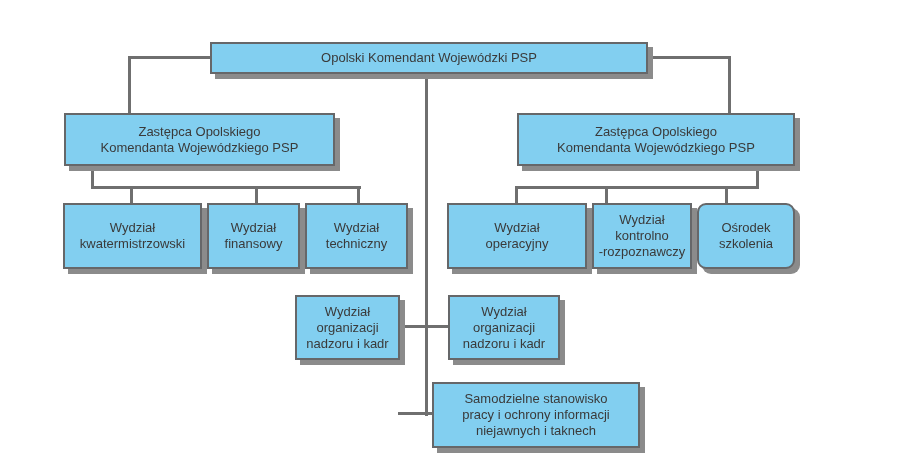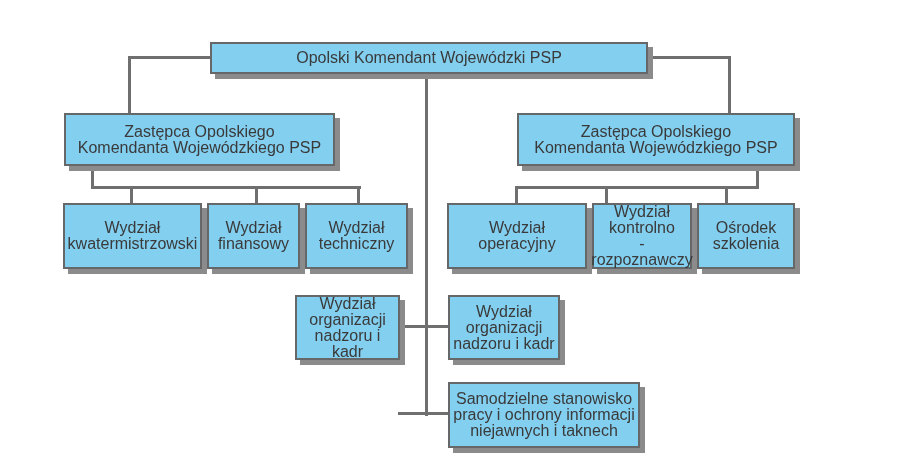--- a/index.html
+++ b/index.html
@@ -19,21 +19,21 @@
     position: absolute;
     box-sizing: border-box;
     background: #82CFF0;
     border: 2px solid #666769;
     box-shadow: 5px 5px 0 #8B8B8B;
     display: flex;
     align-items: center;
     justify-content: center;
     text-align: center;
     white-space: pre-line;
-    font-size: 16px;
+    font-size: 13px;
     line-height: 16px;
     color: #3A3A3A;
     padding: 14px 2px;
   }
   .line {
     position: absolute;
     background: #6F6F6F;
   }
 </style>
 </head>
@@ -79,29 +79,29 @@
   <div class="node" style="left:305px; top:203px; width:103px; height:66px;">Wydział
 techniczny</div>
 
   <div class="node" style="left:447px; top:203px; width:140px; height:66px;">Wydział
 operacyjny</div>
 
   <div class="node" style="left:592px; top:203px; width:100px; height:66px;">Wydział
 kontrolno
 -rozpoznawczy</div>
 
-  <div class="node" style="left:697px; top:203px; width:98px;  height:66px;">Ośrodek
+  <div class="node" style="left:697px; top:203px; width:98px;  height:66px;border-radius:9px;">Ośrodek
 szkolenia</div>
 
   <div class="node" style="left:295px; top:295px; width:105px; height:65px;">Wydział
 organizacji
 nadzoru i kadr</div>
 
   <div class="node" style="left:448px; top:295px; width:112px; height:65px;">Wydział
 organizacji
 nadzoru i kadr</div>
 
 
-  <div class="node" style="left:448px; top:382px; width:192px; height:66px;">Samodzielne stanowisko
+  <div class="node" style="left:432px; top:382px; width:208px; height:66px;">Samodzielne stanowisko
 pracy i ochrony informacji
 niejawnych i taknech</div>
 
 </div>
 
 </body></html>

